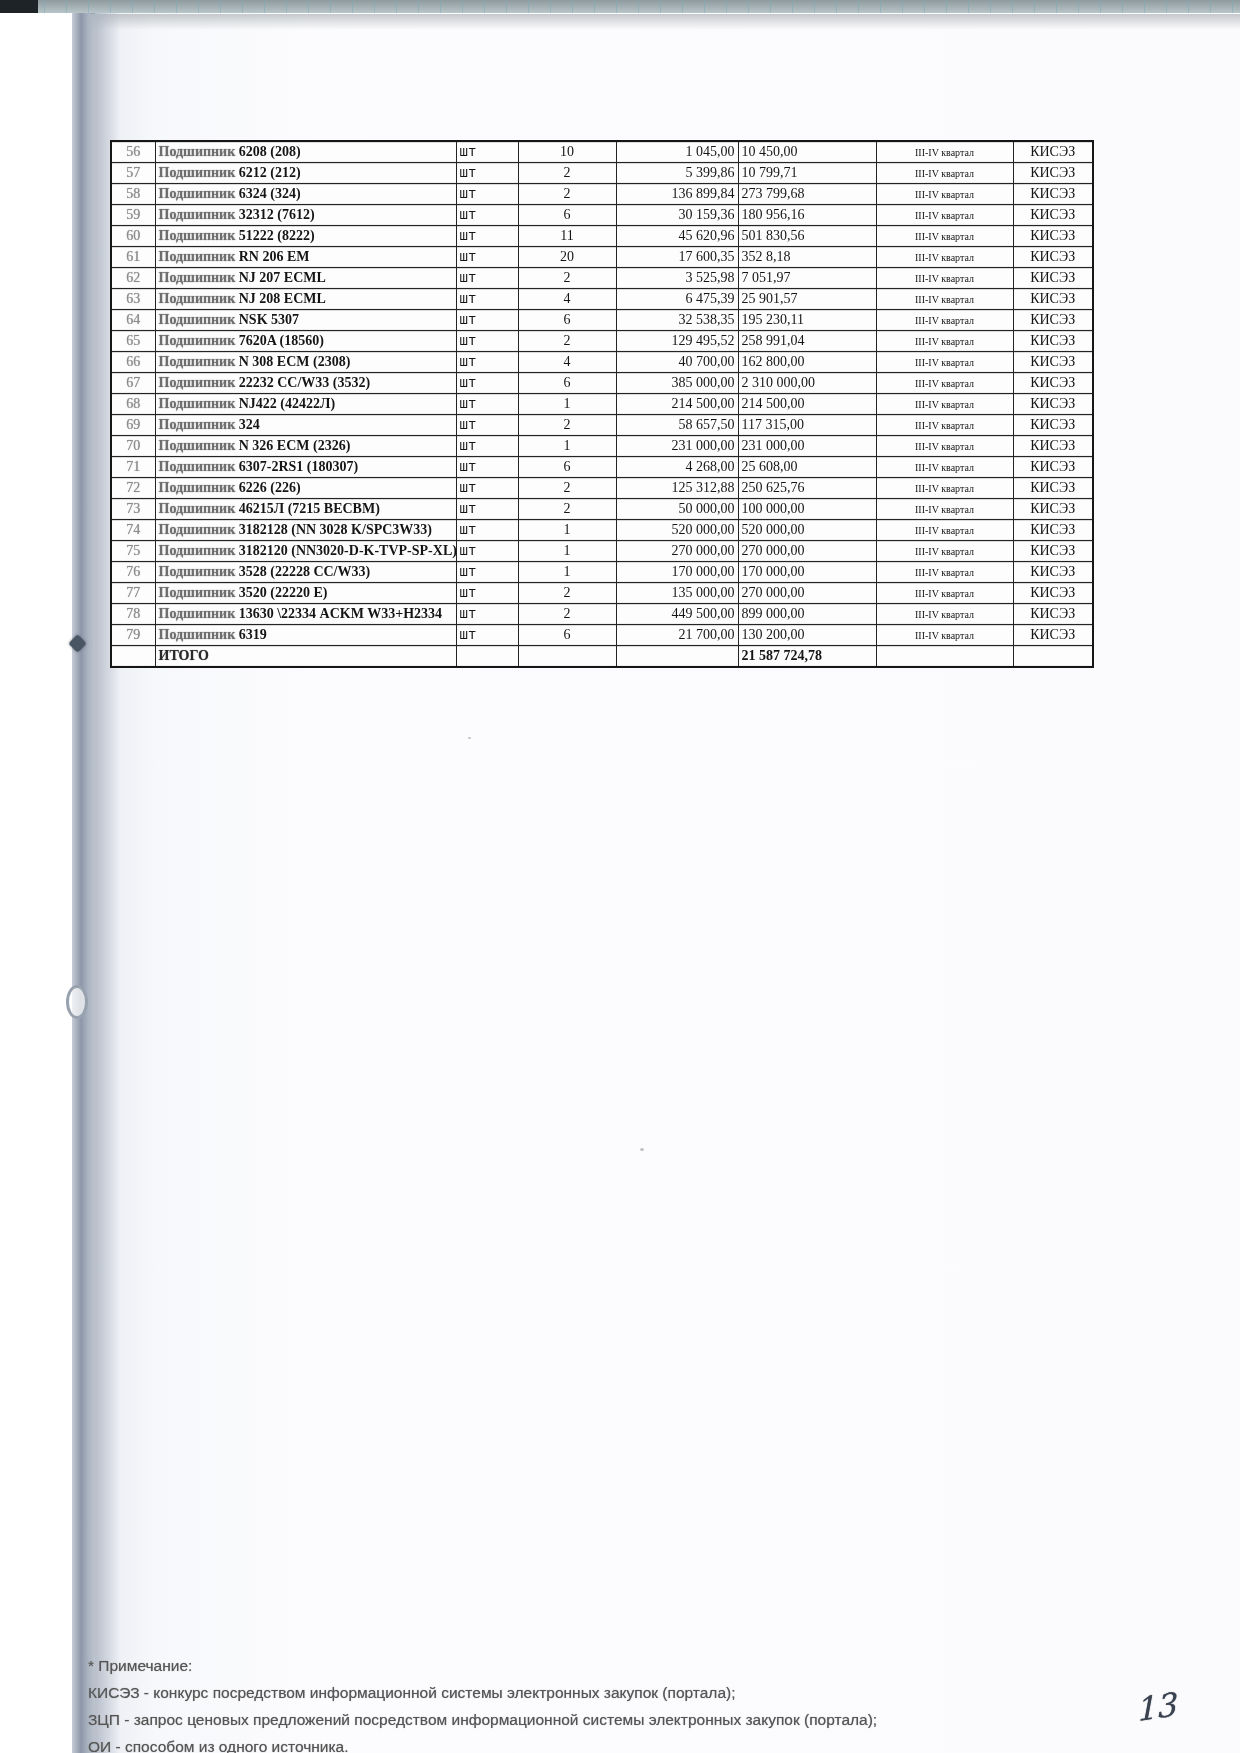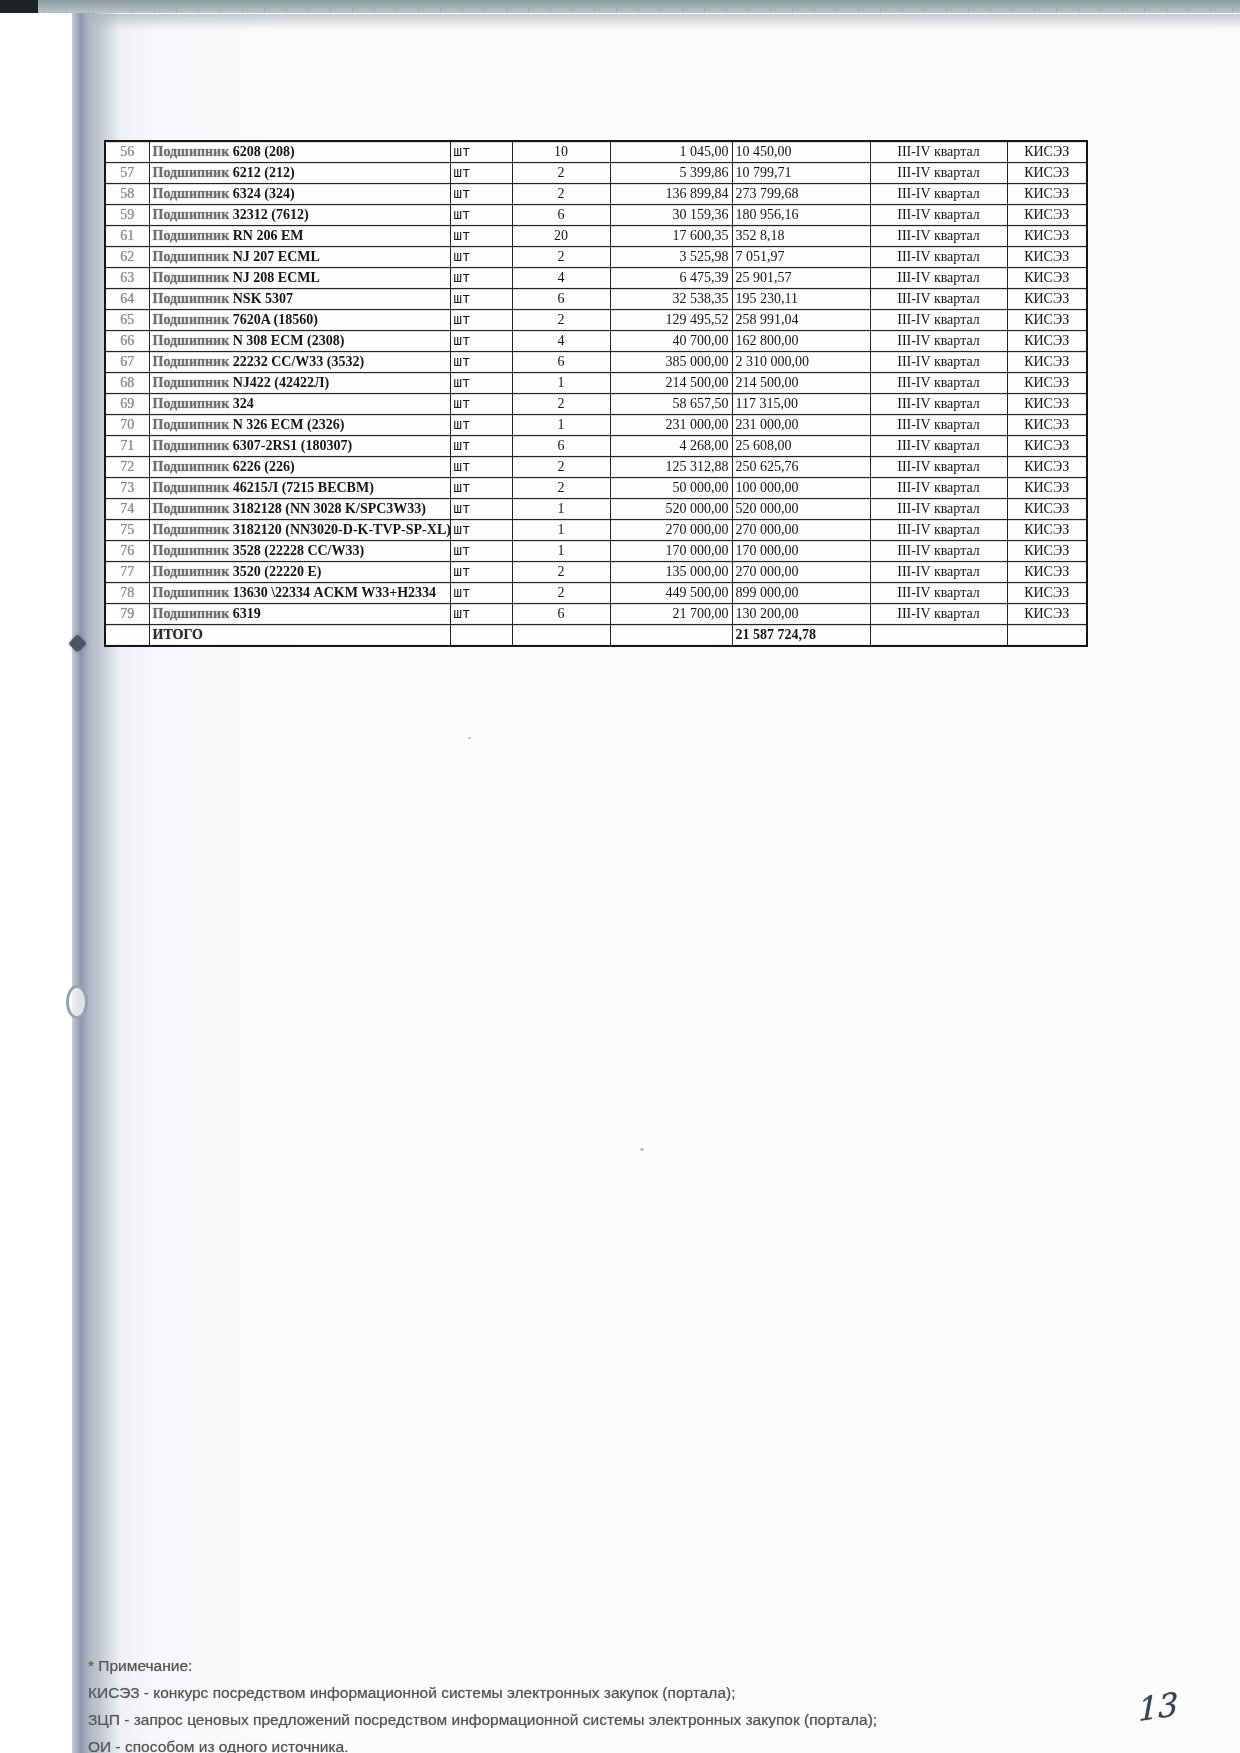--- a/index.html
+++ b/index.html
@@ -38,21 +38,21 @@
   .binder-hole-diamond{
     position:absolute;left:71px;top:637px;width:13px;height:13px;
     background:#4a5563;transform:rotate(45deg);border-radius:3px;
     box-shadow:0 0 3px rgba(40,50,70,.6);
   }
   .binder-hole-oval{
     position:absolute;left:66px;top:985px;width:16px;height:28px;
     border:3px solid #98a1ae;border-radius:50%;background:rgba(255,255,255,.7);
   }
   
-  .table-wrap{position:absolute;left:104px;top:140px;}
+  .table-wrap{position:absolute;left:110px;top:140px;}
   table.items{
     border-collapse:collapse;table-layout:fixed;width:982px;
     border:2px solid #161616;
     font-family:"Liberation Serif", serif;
     font-size:14px;color:#151515;
   }
   table.items td{
     border:1px solid #242424;
     height:20px;padding:0 3px;overflow:hidden;white-space:nowrap;
     box-shadow:inset 0 1px 0 rgba(130,130,130,.28), inset 0 -1px 0 rgba(160,160,160,.15);
@@ -63,21 +63,21 @@
     color:#8c8c8c;text-shadow:0 0 1px #9a9a9a;
     background:linear-gradient(#c9c9c9 0,#eeeeee 30%,#f2f2f2 65%,#cfcfcf 100%);
     border-left-color:#6f6f6f;
   }
   td.c-name{text-align:left;padding-left:5px;font-weight:bold;}
   td.c-name .fuzzy{color:#6e6e6e;text-shadow:0 0 1.3px #8e8e8e;}
   td.c-unit{text-align:left;font-family:Liberation Mono, monospace;}
   td.c-qty{text-align:center;}
   td.c-price{text-align:right;padding-right:9px;}
   td.c-total{text-align:left;padding-right:9px;}
-  td.c-quarter{text-align:center;font-size:14px;}
+  td.c-quarter{text-align:center;font-size:10px;}
   td.c-method{text-align:center;}
   tr.total-row td{font-weight:bold;}
   tr.total-row td.c-name{color:#2a2a2a;text-shadow:0 0 1px #777;}
   
   .footnote{
     position:absolute;left:88px;top:1652px;width:980px;
     font-family:"Liberation Sans", sans-serif;
     font-size:15.5px;line-height:27px;color:#1c1c1c;
   }
   .footnote .line1{color:#3a3a3a;}
@@ -150,20 +150,30 @@
           <td class="c-quarter">III-IV квартал</td>
           <td class="c-method">КИСЭЗ</td>
         </tr>
         <tr>
           <td class="c-num">59</td>
           <td class="c-name"><span class="fuzzy">Подшипник </span><span>32312 (7612)</span></td>
           <td class="c-unit">шт</td>
           <td class="c-qty">6</td>
           <td class="c-price">30 159,36</td>
           <td class="c-total">180 956,16</td>
+          <td class="c-quarter">III-IV квартал</td>
+          <td class="c-method">КИСЭЗ</td>
+        </tr>
+        <tr>
+          <td class="c-num">60</td>
+          <td class="c-name"><span class="fuzzy">Подшипник </span><span>51222 (8222)</span></td>
+          <td class="c-unit">шт</td>
+          <td class="c-qty">11</td>
+          <td class="c-price">45 620,96</td>
+          <td class="c-total">501 830,56</td>
           <td class="c-quarter">III-IV квартал</td>
           <td class="c-method">КИСЭЗ</td>
         </tr>
         <tr>
           <td class="c-num">61</td>
           <td class="c-name"><span class="fuzzy">Подшипник </span><span>RN 206 EM</span></td>
           <td class="c-unit">шт</td>
           <td class="c-qty">20</td>
           <td class="c-price">17 600,35</td>
           <td class="c-total">352 8,18</td>

